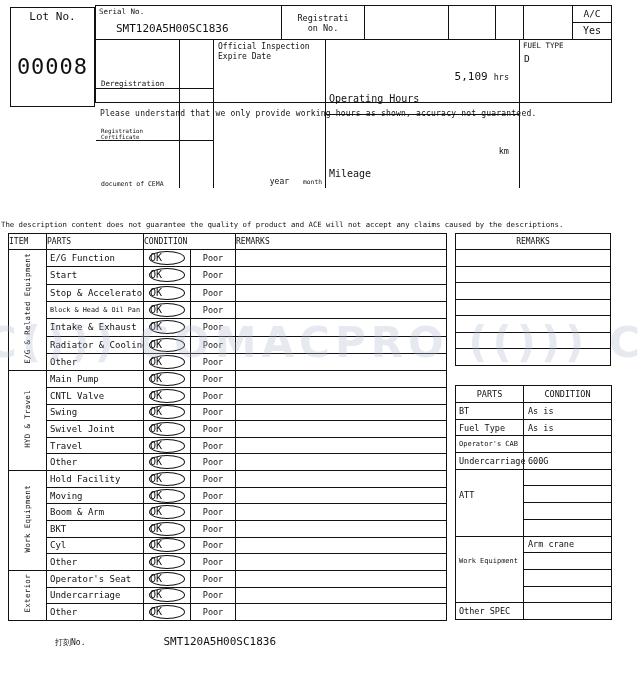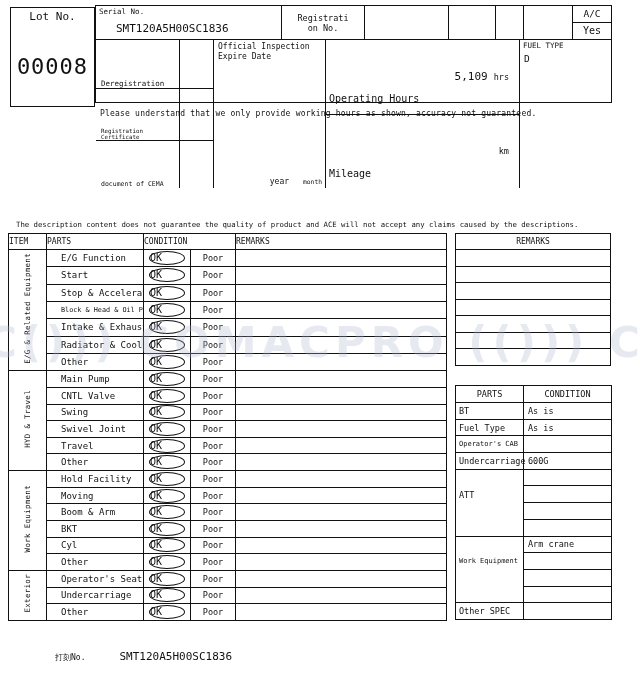--- a/index.html
+++ b/index.html
@@ -52,51 +52,51 @@
   .hours-cell{width:194px;display:flex;flex-direction:column;}
   .hours-row{flex:1;display:flex;align-items:center;border-bottom:1px solid #111;box-sizing:border-box;}
   .mileage-row{flex:1;display:flex;align-items:center;}
   .hours-row .rlbl,.mileage-row .rlbl{flex:1;font-size:10px;padding-left:3px;margin-top:44px;}
   .hours-val{font-size:11px;margin-right:6px;}
   .unit{font-size:8.5px;margin-right:10px;}
   .fuel-cell{flex:1;}
   .fuel-cell .val{margin:2px 0 0 4px;font-size:9.5px;}
 
   .notice1{left:100px;top:109px;font-size:8px;letter-spacing:0.2px;}
-  .disclaimer{left:16px;top:220px;font-size:7.3px;letter-spacing:0;}
+  .disclaimer{left:1px;top:220px;font-size:7.3px;letter-spacing:0;}
 
   
   table{border-collapse:collapse;}
   td,th{border:1px solid #111;padding:0;font-weight:normal;box-sizing:border-box;}
   .main-table{left:8px;top:233px;width:438px;height:388px;table-layout:fixed;}
   .main-table thead th{height:16px;font-size:8px;text-align:left;}
   .main-table td{height:15.9px;overflow:hidden;}
   .col-item{width:38px;} .col-parts{width:97px;} .col-ok{width:47px;} .col-poor{width:45px;} .col-rem{width:211px;}
   .group-cell{text-align:center;vertical-align:middle;}
   .group-cell span{writing-mode:vertical-rl;transform:rotate(180deg);font-size:7.5px;letter-spacing:0.3px;white-space:nowrap;display:inline-block;}
-  .part{font-size:9px;padding-left:14px;white-space:nowrap;}
+  .part{font-size:9px;padding-left:3px;white-space:nowrap;}
   .part.small{font-size:6.8px;}
   .cond{text-align:center;font-size:8.5px;}
   .oval{display:inline-block;min-width:34px;height:12px;line-height:11px;text-align:left;font-size:10px;}
   .oval.circled{border:1.5px solid #111;border-radius:50%;}
 
   .remarks-table{left:455px;top:233px;width:156px;height:133px;table-layout:fixed;}
   .remarks-table th{height:16px;font-size:8px;text-align:center;}
   .remarks-table td{height:15.6px;}
 
   .spec-table{left:455px;top:385px;width:156px;height:235px;table-layout:fixed;}
   .spec-table th{height:17px;font-size:8.5px;text-align:center;}
   .spec-table td{height:15.8px;font-size:8.5px;}
   .spec-part{padding-left:3px;white-space:nowrap;}
   .spec-part.small{font-size:7px;}
   .spec-part.tall{vertical-align:top;padding-top:20px;}
   .spec-cond{padding-left:4px;}
   .col-spec-part{width:68px;} .col-spec-cond{width:88px;}
 
-  .footer{left:55px;top:650px;display:flex;align-items:baseline;}
+  .footer{left:55px;top:635px;display:flex;align-items:baseline;gap:44px;}
   .footer .flabel{font-size:8px;}
   .footer .fvalue{font-size:11px;margin-left:34px;}
 </style>
 </head>
 <body>
 
 <div class="page">
 
   <div class="watermark">C())) COMACPRO (())) CO</div>
 

